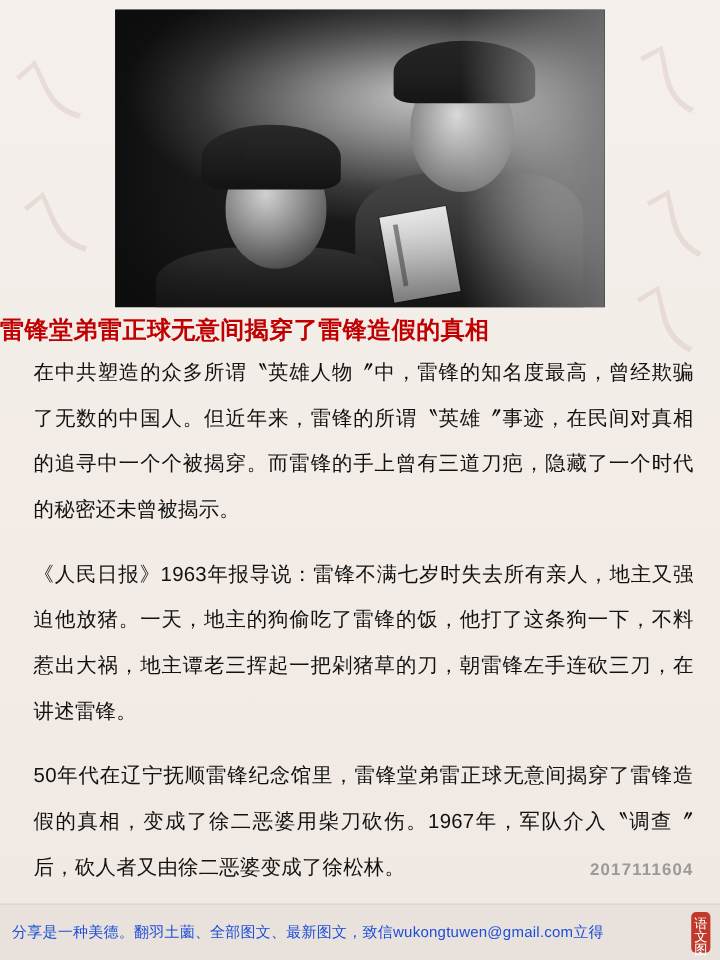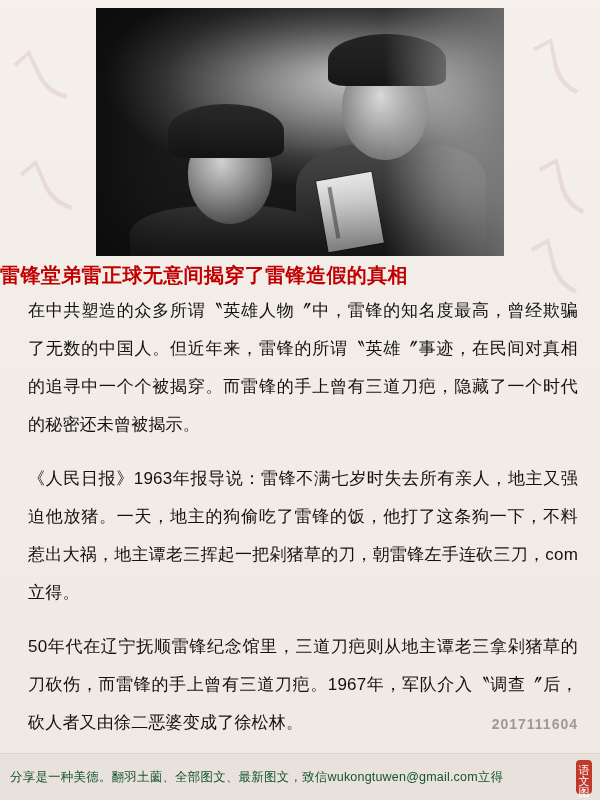--- a/index.html
+++ b/index.html
@@ -150,21 +150,21 @@
     left: 0; right: 0; bottom: 0;
     height: 46px;
     background: #e9e2dc;
     border-top: 1px solid #ddd4cd;
   }
   .footer-text {
     position: absolute;
     left: 10px;
     top: 15px;
     font-size: 12.5px;
-    color: #14532d;
+    color: #1d4ed8;
     letter-spacing: .2px;
   }
   .logo {
     position: absolute;
     right: 8px;
     top: 6px;
     width: 16px;
     height: 34px;
     background: #c0392b;
     border-radius: 4px;
@@ -200,22 +200,22 @@
       <div class="ph-book"></div>
       <div class="ph-light"></div>
       <div class="ph-vign"></div>
     </div>
   </div>
 
   <div class="headline">雷锋堂弟雷正球无意间揭穿了雷锋造假的真相</div>
 
   <div class="body">
     <p class="para">在中共塑造的众多所谓〝英雄人物〞中，雷锋的知名度最高，曾经欺骗了无数的中国人。但近年来，雷锋的所谓〝英雄〞事迹，在民间对真相的追寻中一个个被揭穿。而雷锋的手上曾有三道刀疤，隐藏了一个时代的秘密还未曾被揭示。</p>
-    <p class="para">《人民日报》1963年报导说：雷锋不满七岁时失去所有亲人，地主又强迫他放猪。一天，地主的狗偷吃了雷锋的饭，他打了这条狗一下，不料惹出大祸，地主谭老三挥起一把剁猪草的刀，朝雷锋左手连砍三刀，com立得。</p>
-    <p class="para">50年代在辽宁抚顺雷锋纪念馆里，三道刀疤则从地主谭老三拿剁猪草的刀砍伤，而雷锋的手上曾有三道刀疤。1967年，军队介入〝调查〞后，砍人者又由徐二恶婆变成了徐松林。</p>
+    <p class="para">《人民日报》1963年报导说：雷锋不满七岁时失去所有亲人，地主又强迫他放猪。一天，地主的狗偷吃了雷锋的饭，他打了这条狗一下，不料惹出大祸，地主谭老三挥起一把剁猪草的刀，朝雷锋左手连砍三刀，在讲述雷锋。</p>
+    <p class="para">50年代在辽宁抚顺雷锋纪念馆里，雷锋堂弟雷正球无意间揭穿了雷锋造假的真相，变成了徐二恶婆用柴刀砍伤。1967年，军队介入〝调查〞后，砍人者又由徐二恶婆变成了徐松林。</p>
   </div>
 
   <div class="stamp">2017111604</div>
 
   <div class="footer">
     <div class="footer-text">分享是一种美德。翻羽土薗、全部图文、最新图文，致信wukongtuwen@gmail.com立得</div>
     <div class="logo">
       <span>语文</span>
       <span>图</span>
     </div>

